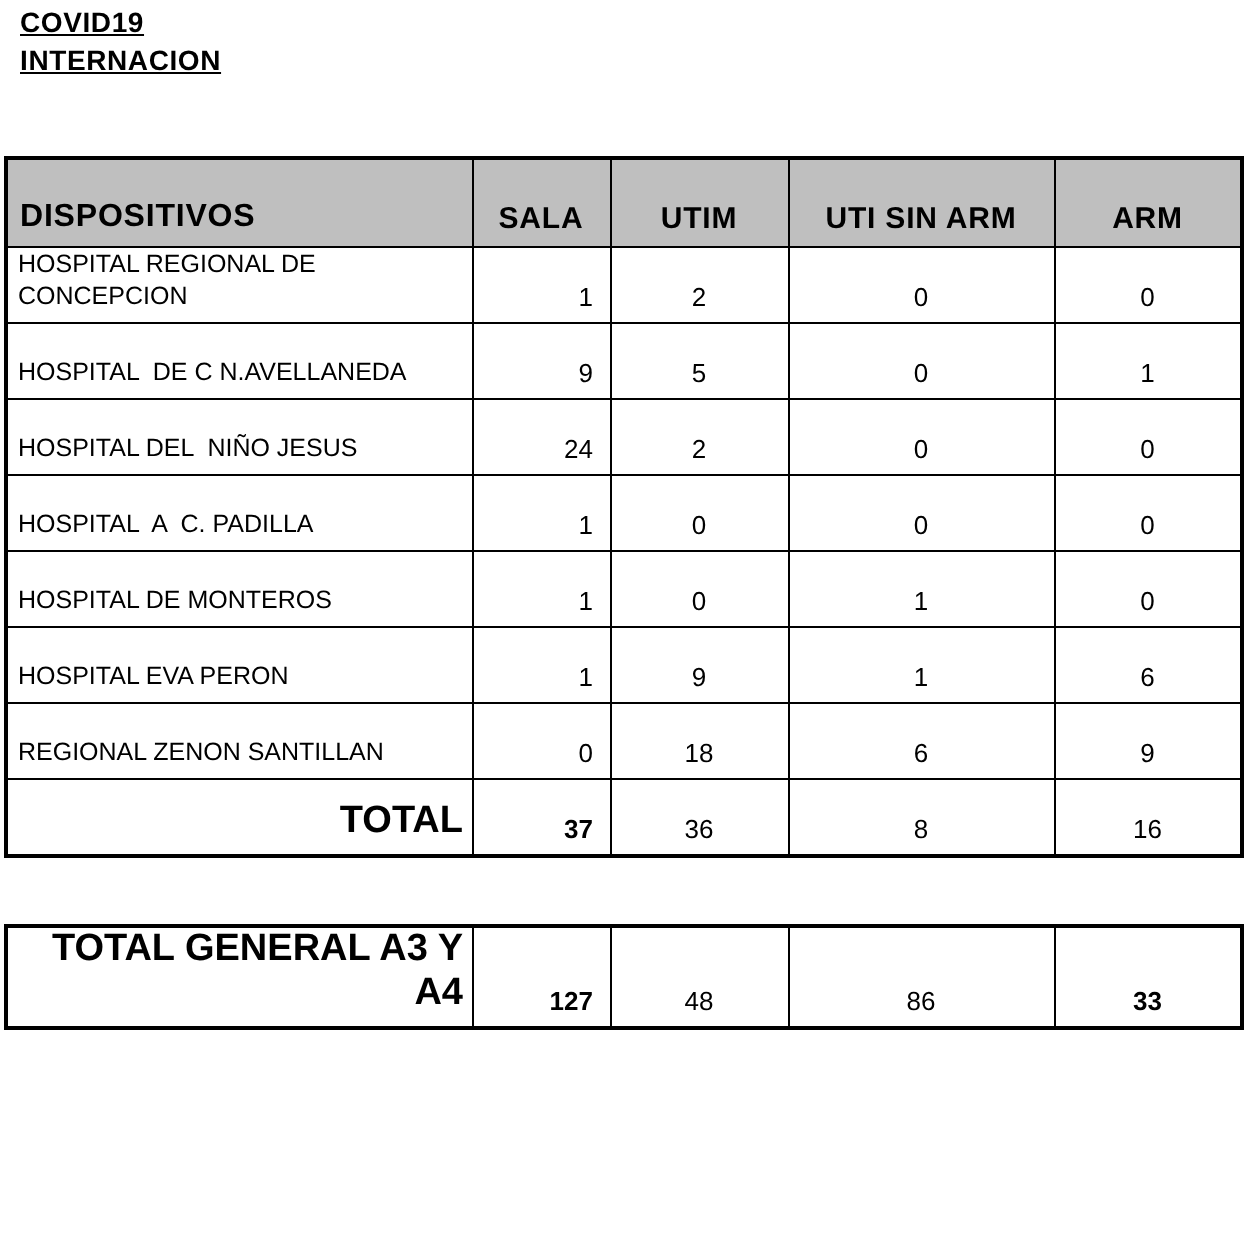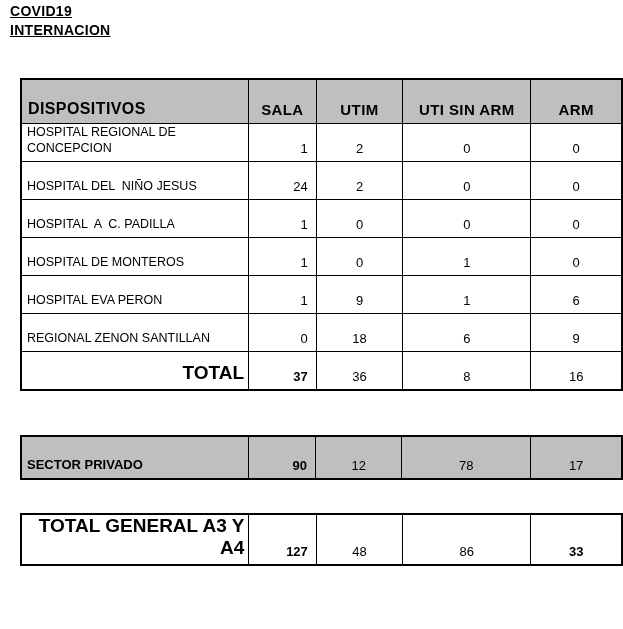--- a/index.html
+++ b/index.html
@@ -12,21 +12,21 @@
   .page { position:relative; width:623px; height:629px;border-radius:28px; }
 
   
   .title-block { padding:2px 0 0 10px; }
   .title-line {
     font-weight:bold; font-size:14px; line-height:19px;
     text-decoration:underline; letter-spacing:0.3px;
   }
 
   
-  table { border-collapse:collapse; margin-left:20px; table-layout:fixed; }
+  table { border-collapse:collapse; margin-left:2px; table-layout:fixed; }
   table.tbl { border:2px solid #000; }
   td, th {
     border:1px solid #000;
     vertical-align:bottom;
     font-size:13px;
     padding:0 0 5px 0;
     overflow:hidden;
   }
 
   
@@ -83,20 +83,27 @@
       </tr>
       <tr>
         <td class="lbl">HOSPITAL REGIONAL DE
 CONCEPCION</td>
         <td class="r">1</td>
         <td class="c">2</td>
         <td class="c">0</td>
         <td class="c">0</td>
       </tr>
       <tr>
+        <td class="lbl">HOSPITAL  DE C N.AVELLANEDA</td>
+        <td class="r">9</td>
+        <td class="c">5</td>
+        <td class="c">0</td>
+        <td class="c">1</td>
+      </tr>
+      <tr>
         <td class="lbl">HOSPITAL DEL  NIÑO JESUS</td>
         <td class="r">24</td>
         <td class="c">2</td>
         <td class="c">0</td>
         <td class="c">0</td>
       </tr>
       <tr>
         <td class="lbl">HOSPITAL  A  C. PADILLA</td>
         <td class="r">1</td>
         <td class="c">0</td>
@@ -127,38 +134,20 @@
       <tr>
         <td class="total-lbl">TOTAL</td>
         <td class="r b">37</td>
         <td class="c">36</td>
         <td class="c">8</td>
         <td class="c">16</td>
       </tr>
     </tbody>
   </table>
 
-  <table class="tbl sector">
-    <colgroup>
-      <col style="width:233px">
-        <col style="width:69px">
-        <col style="width:89px">
-        <col style="width:133px">
-        <col style="width:94px">
-    </colgroup>
-    <tbody>
-      <tr>
-        <td class="lbl">SECTOR PRIVADO</td>
-        <td class="r b">90</td>
-        <td class="c">12</td>
-        <td class="c">78</td>
-        <td class="c">17</td>
-      </tr>
-    </tbody>
-  </table>
 
   <table class="tbl general">
     <colgroup>
       <col style="width:233px">
         <col style="width:69px">
         <col style="width:89px">
         <col style="width:133px">
         <col style="width:94px">
     </colgroup>
     <tbody>

